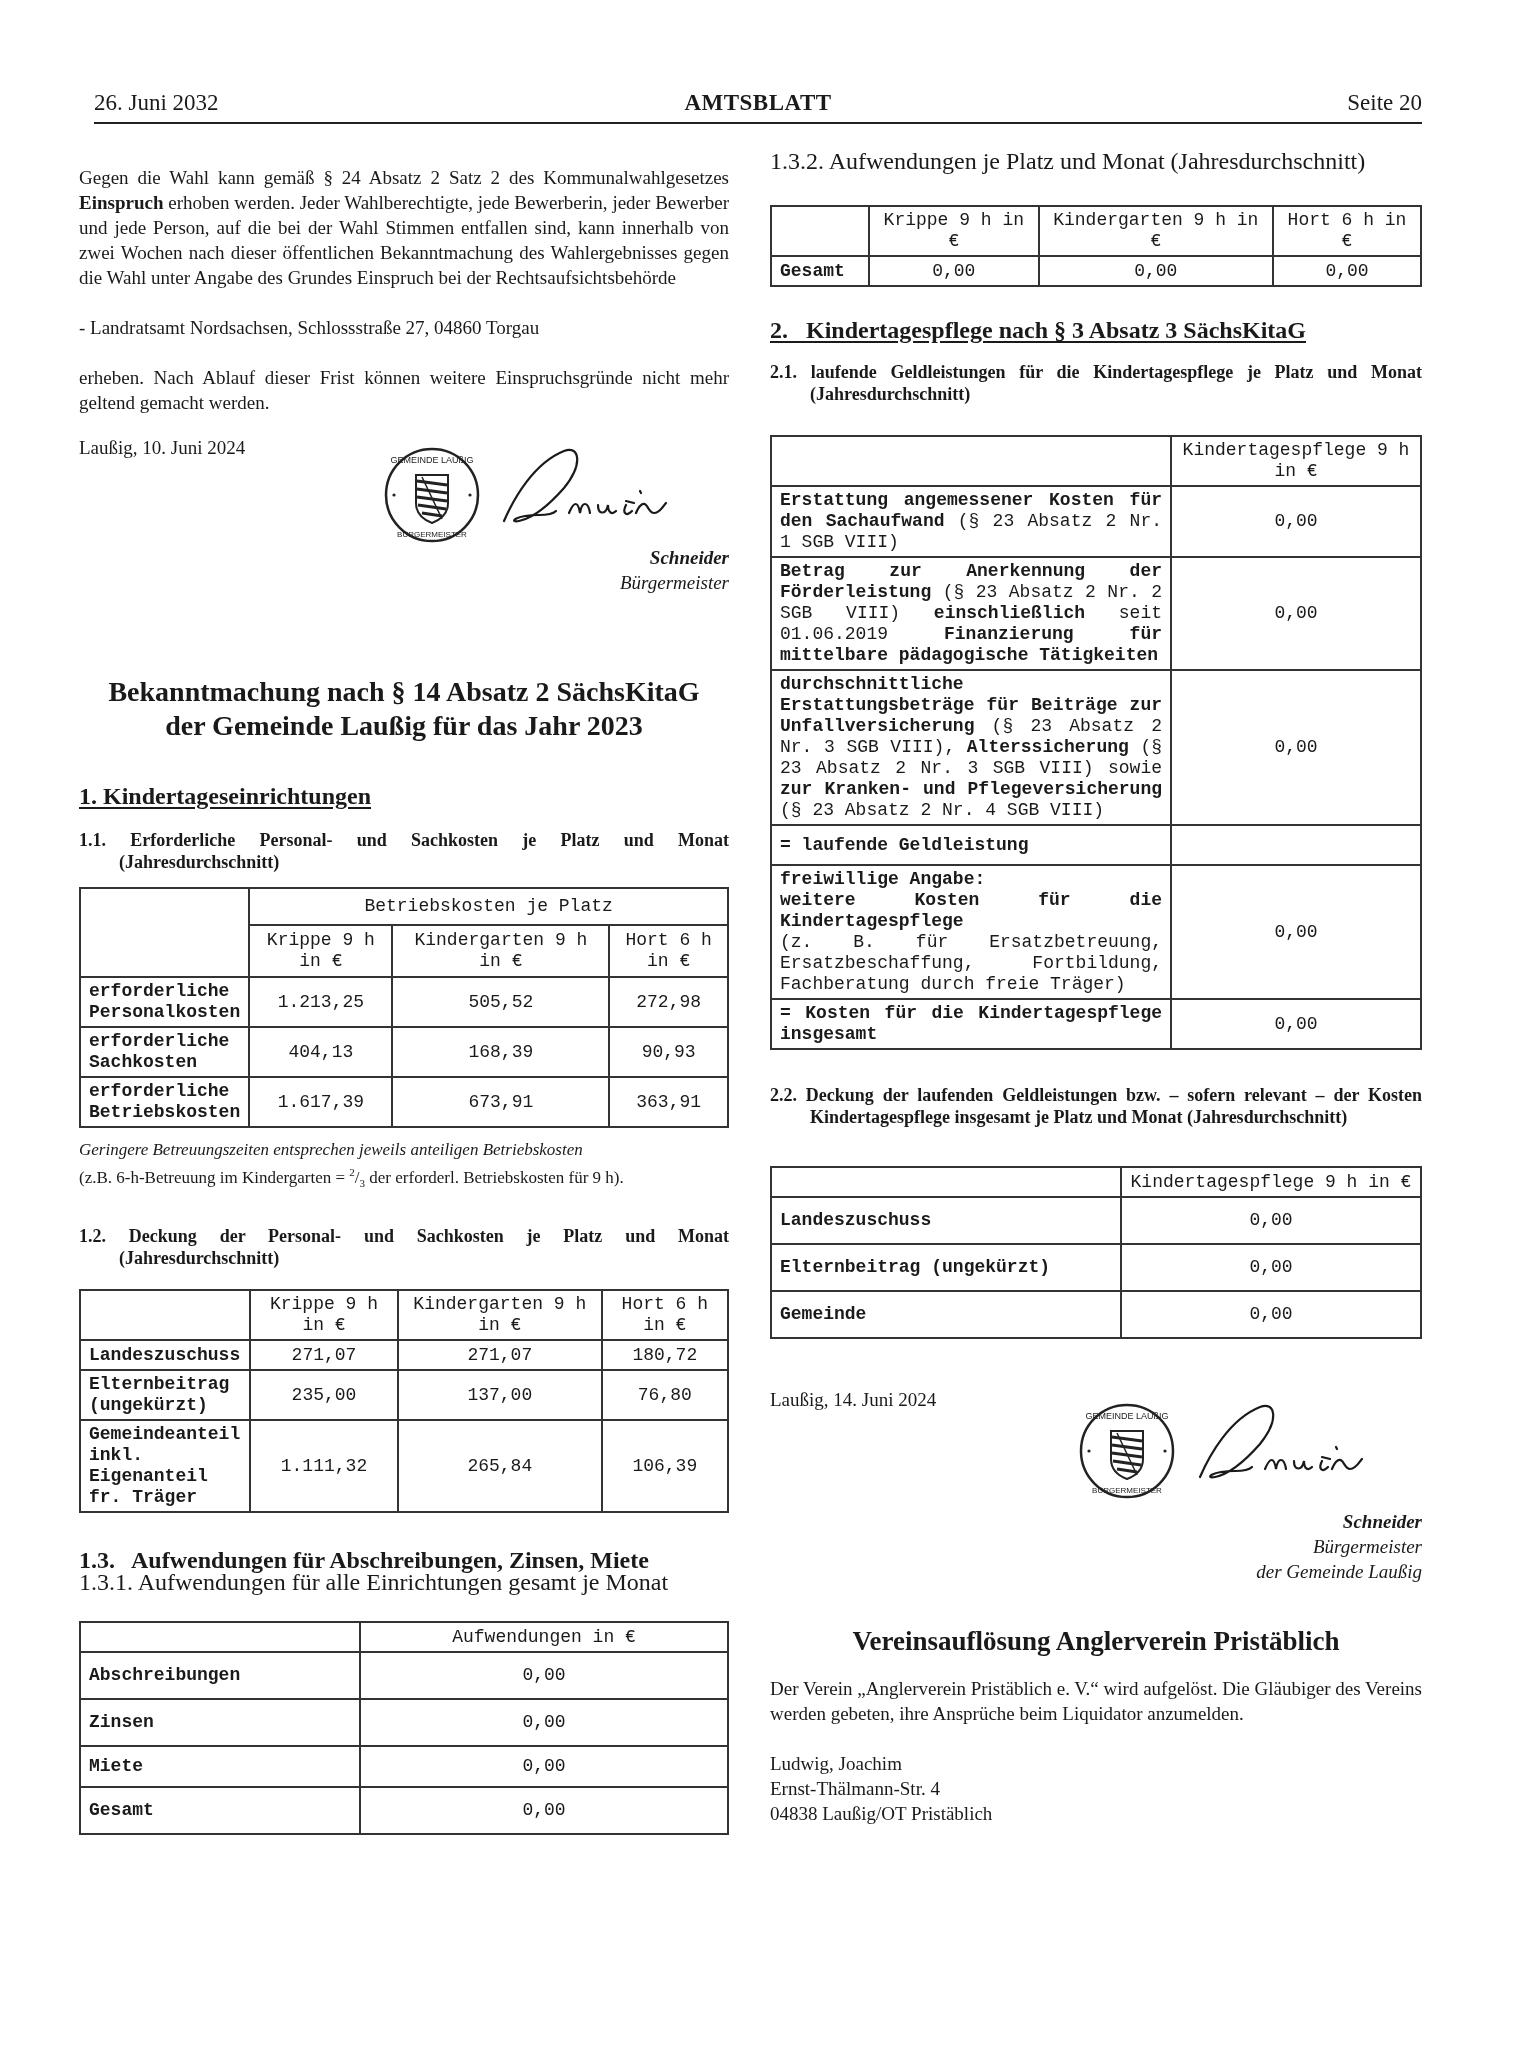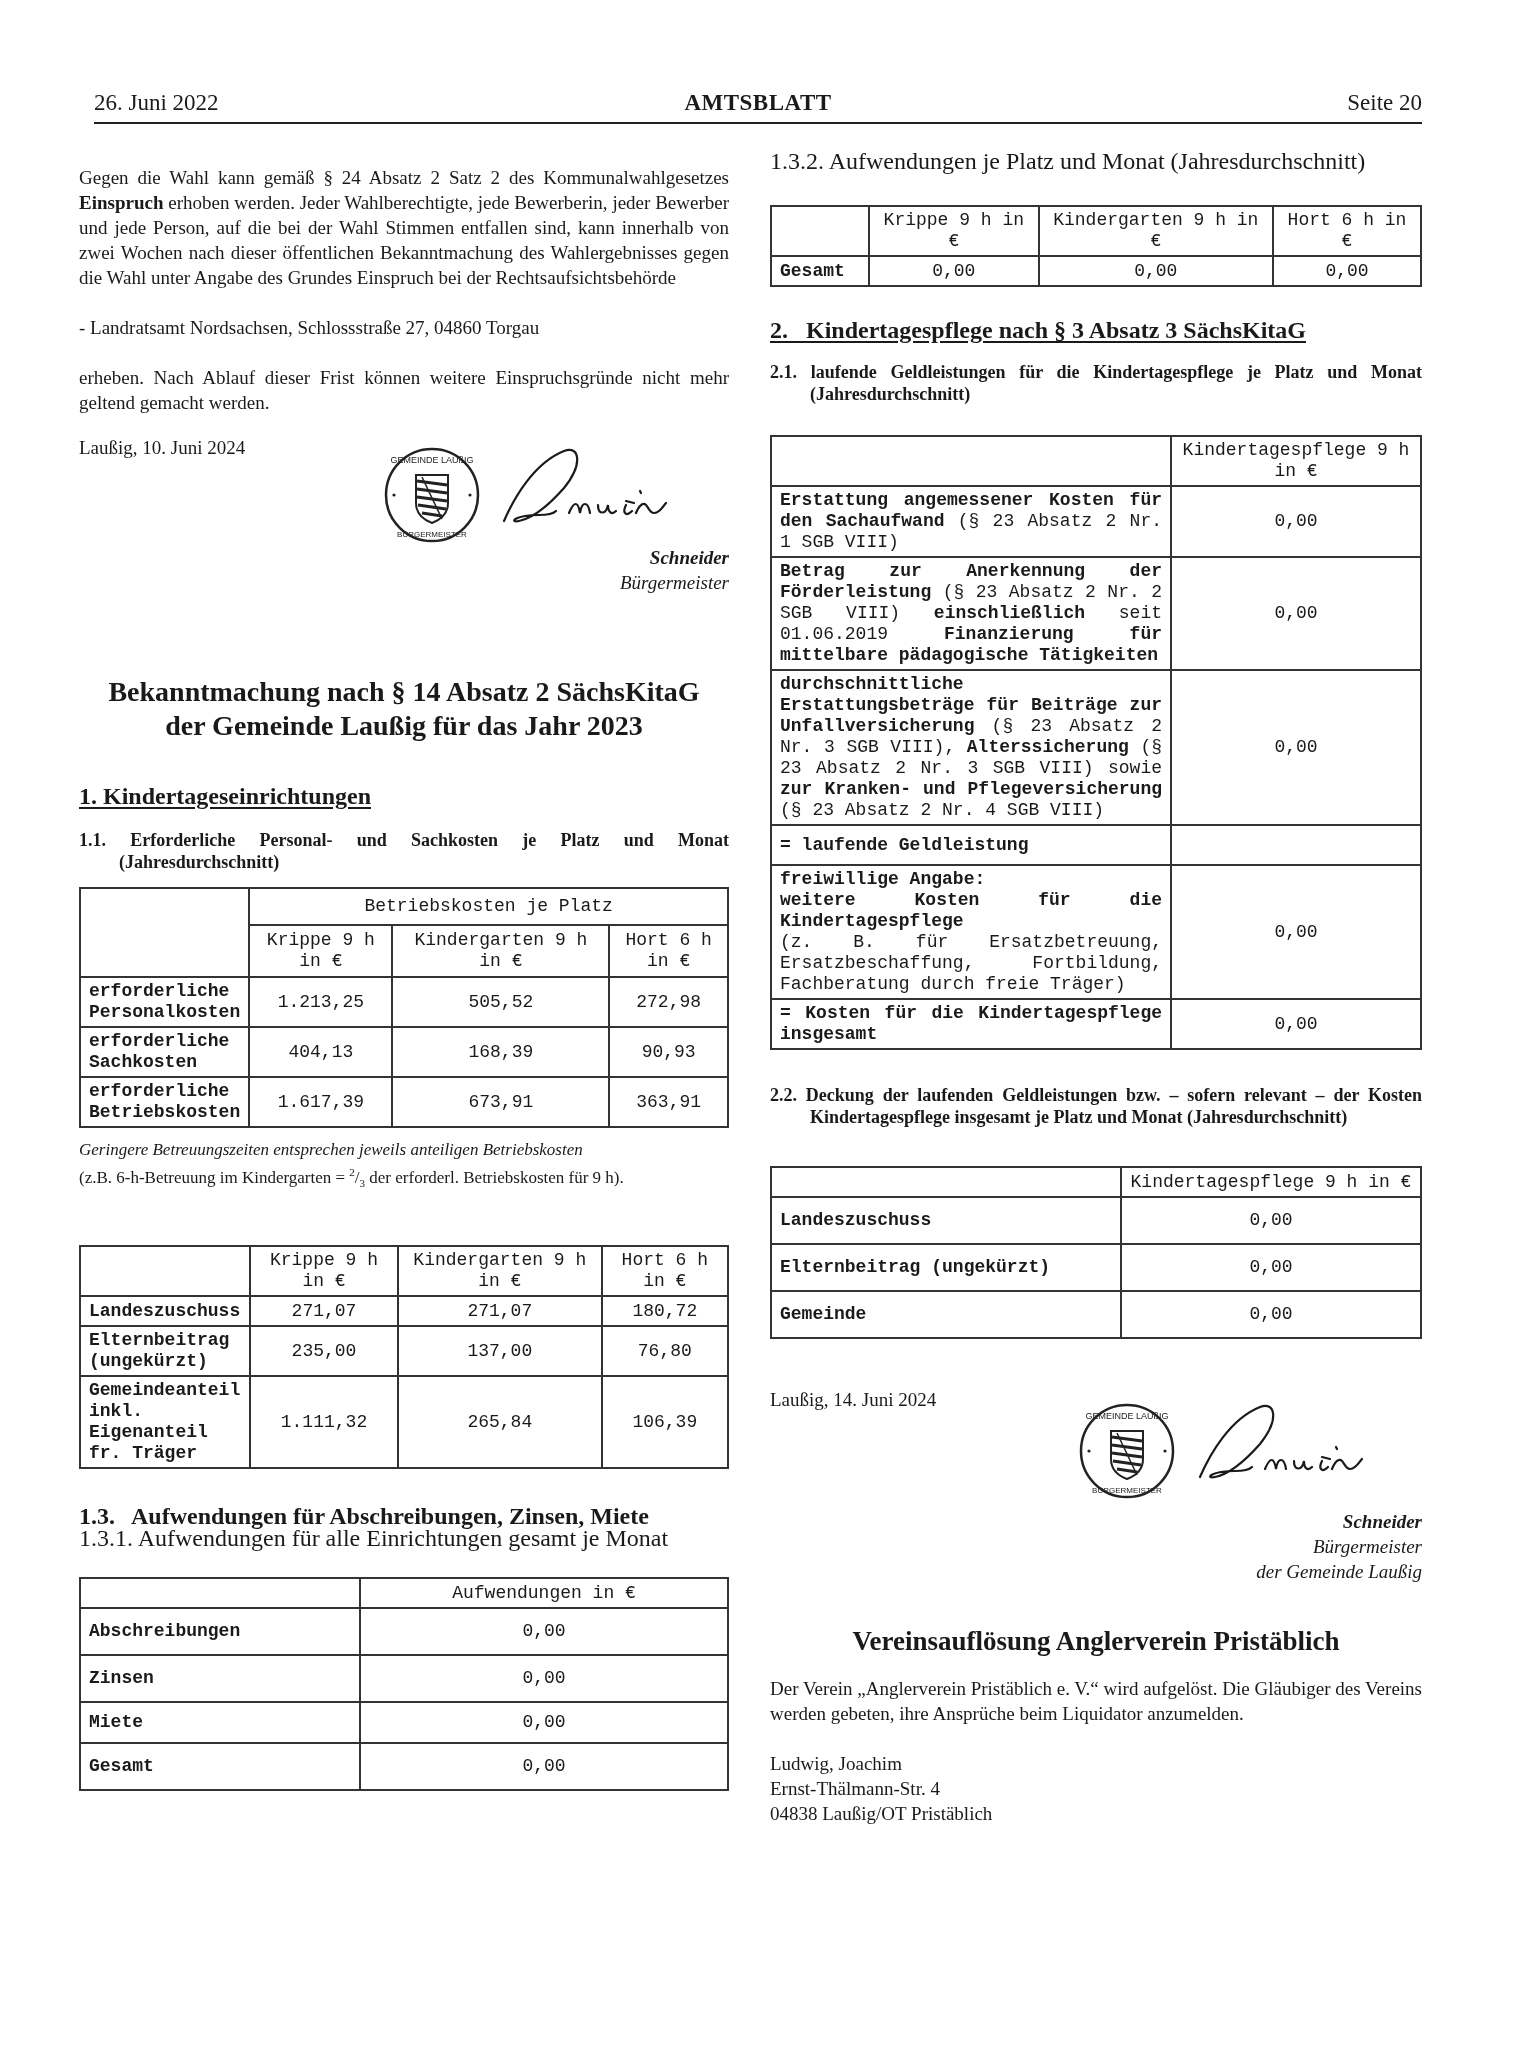--- a/index.html
+++ b/index.html
@@ -53,21 +53,21 @@
   table.grid td.lab { font-weight: bold; text-align: left; }
   table.grid td.lab-rich { text-align: justify; font-weight: normal; }
   .note { font-size: 17px; line-height: 23px; }
   .note i { font-style: italic; }
   sup, sub { font-size: 11px; }
 </style>
 </head>
 <body>
 
 <div class="header">
-  <span class="date">26. Juni 2022</span>
+  <span class="date">26. Juni 2032</span>
   <span class="title">AMTSBLATT</span>
   <span class="page">Seite 20</span>
 </div>
 
 <div class="col-left">
 
   <p class="just"><span>Gegen die Wahl kann gemäß § 24 Absatz 2 Satz 2 des Kommunalwahlgesetzes </span><b>Einspruch</b><span> erhoben werden. Jeder Wahlberechtigte, jede Bewerberin, jeder Bewerber und jede Person, auf die bei der Wahl Stimmen entfallen sind, kann innerhalb von zwei Wochen nach dieser öffentlichen Bekanntmachung des Wahlergebnisses gegen die Wahl unter Angabe des Grundes Einspruch bei der Rechtsaufsichtsbehörde</span></p>
   <div class="gap"></div>
   <p>- Landratsamt Nordsachsen, Schlossstraße 27, 04860 Torgau</p>
   <div class="gap"></div>
@@ -141,20 +141,21 @@
   </tbody>
     </table>
 
   <div style="height:10px"></div>
   <p class="note">
     <i>Geringere Betreuungszeiten entsprechen jeweils anteiligen Betriebskosten</i><br>
     <span>(z.B. 6-h-Betreuung im Kindergarten = </span><sup>2</sup>/<sub>3</sub><span> der erforderl. Betriebskosten für 9 h).</span>
   </p>
 
   <div style="height:30px"></div>
+  <h3 class="sub">1.2. Deckung der Personal- und Sachkosten je Platz und Monat (Jahresdurchschnitt)</h3>
   <div style="height:20px"></div>
 
   <table class="grid">
     <tbody>
         <tr style="height:28px">
       <th style="width:170px"></th>
       <th>Krippe 9 h in €</th>
       <th>Kindergarten 9 h in €</th>
       <th>Hort 6 h in €</th>
     </tr>

